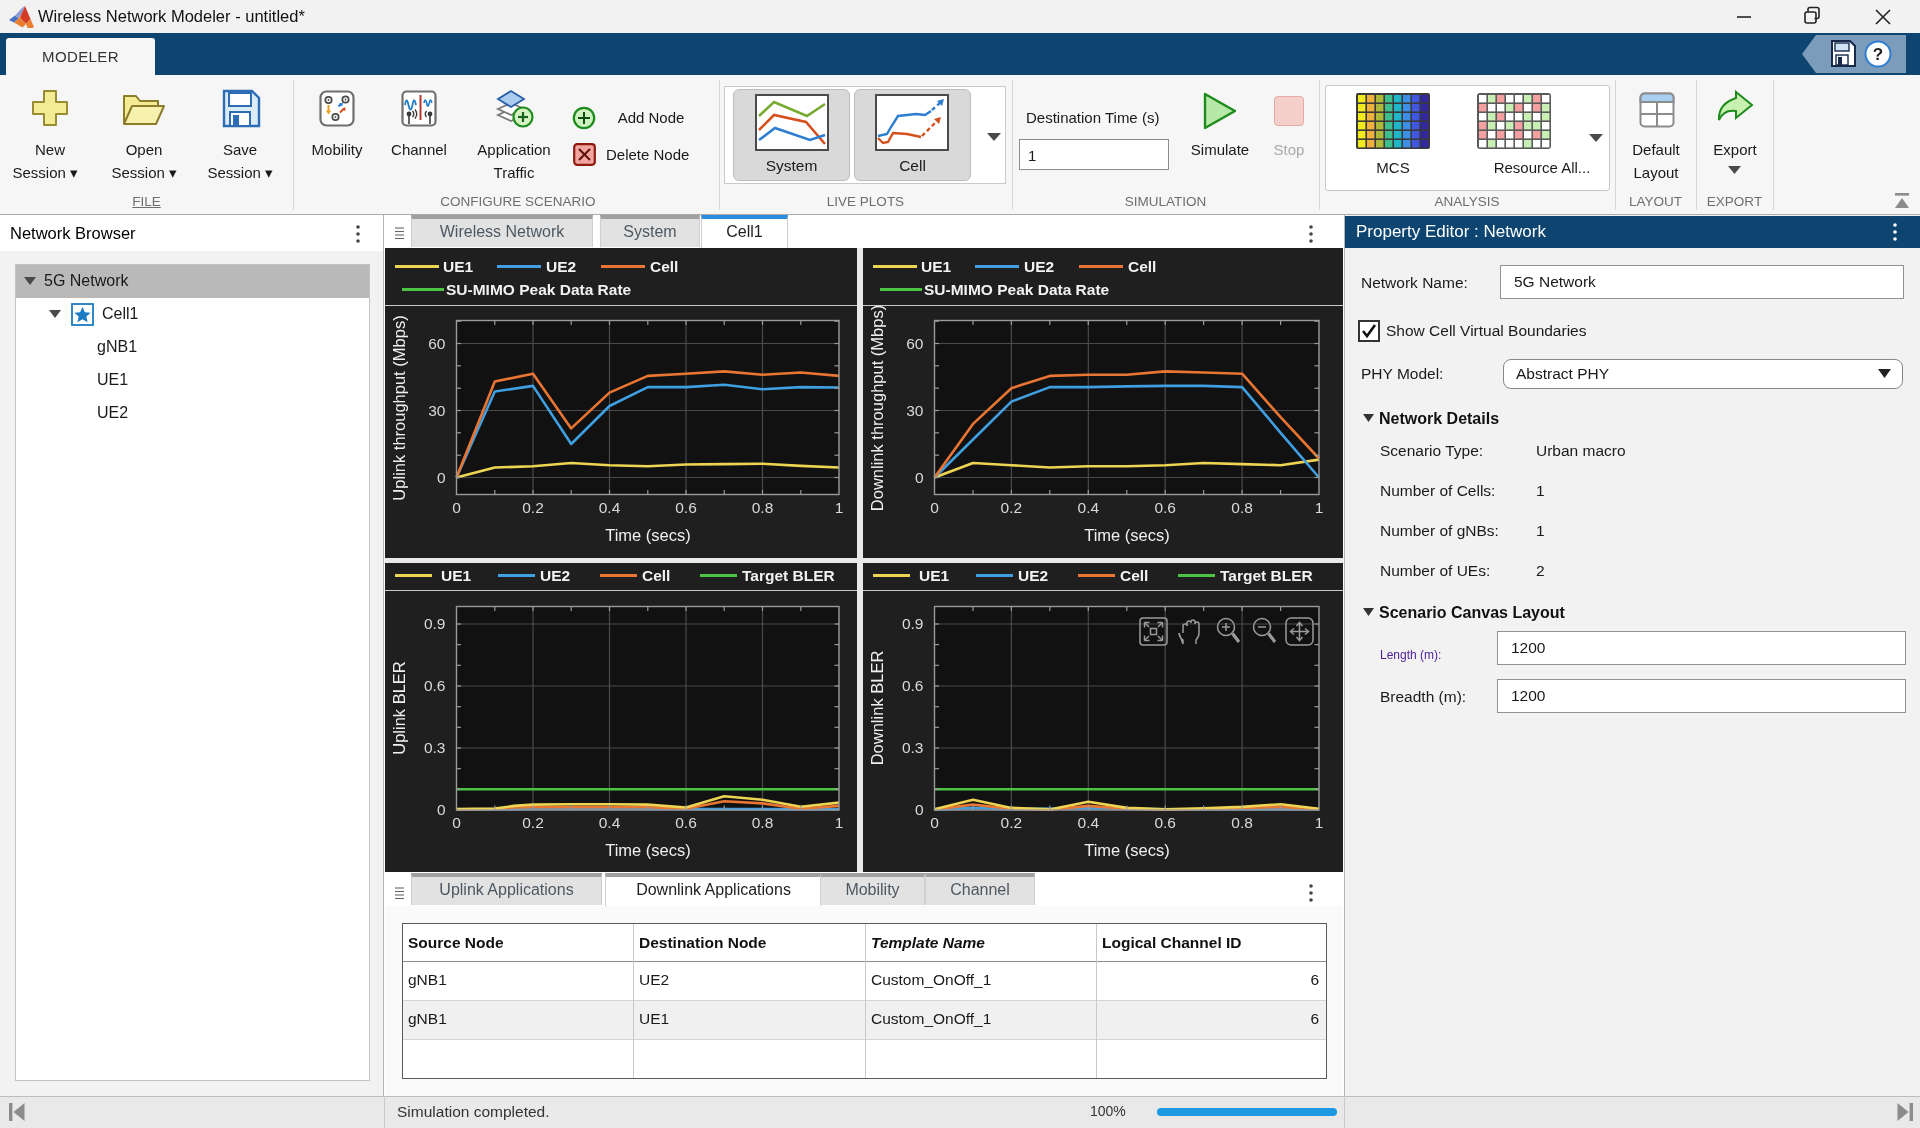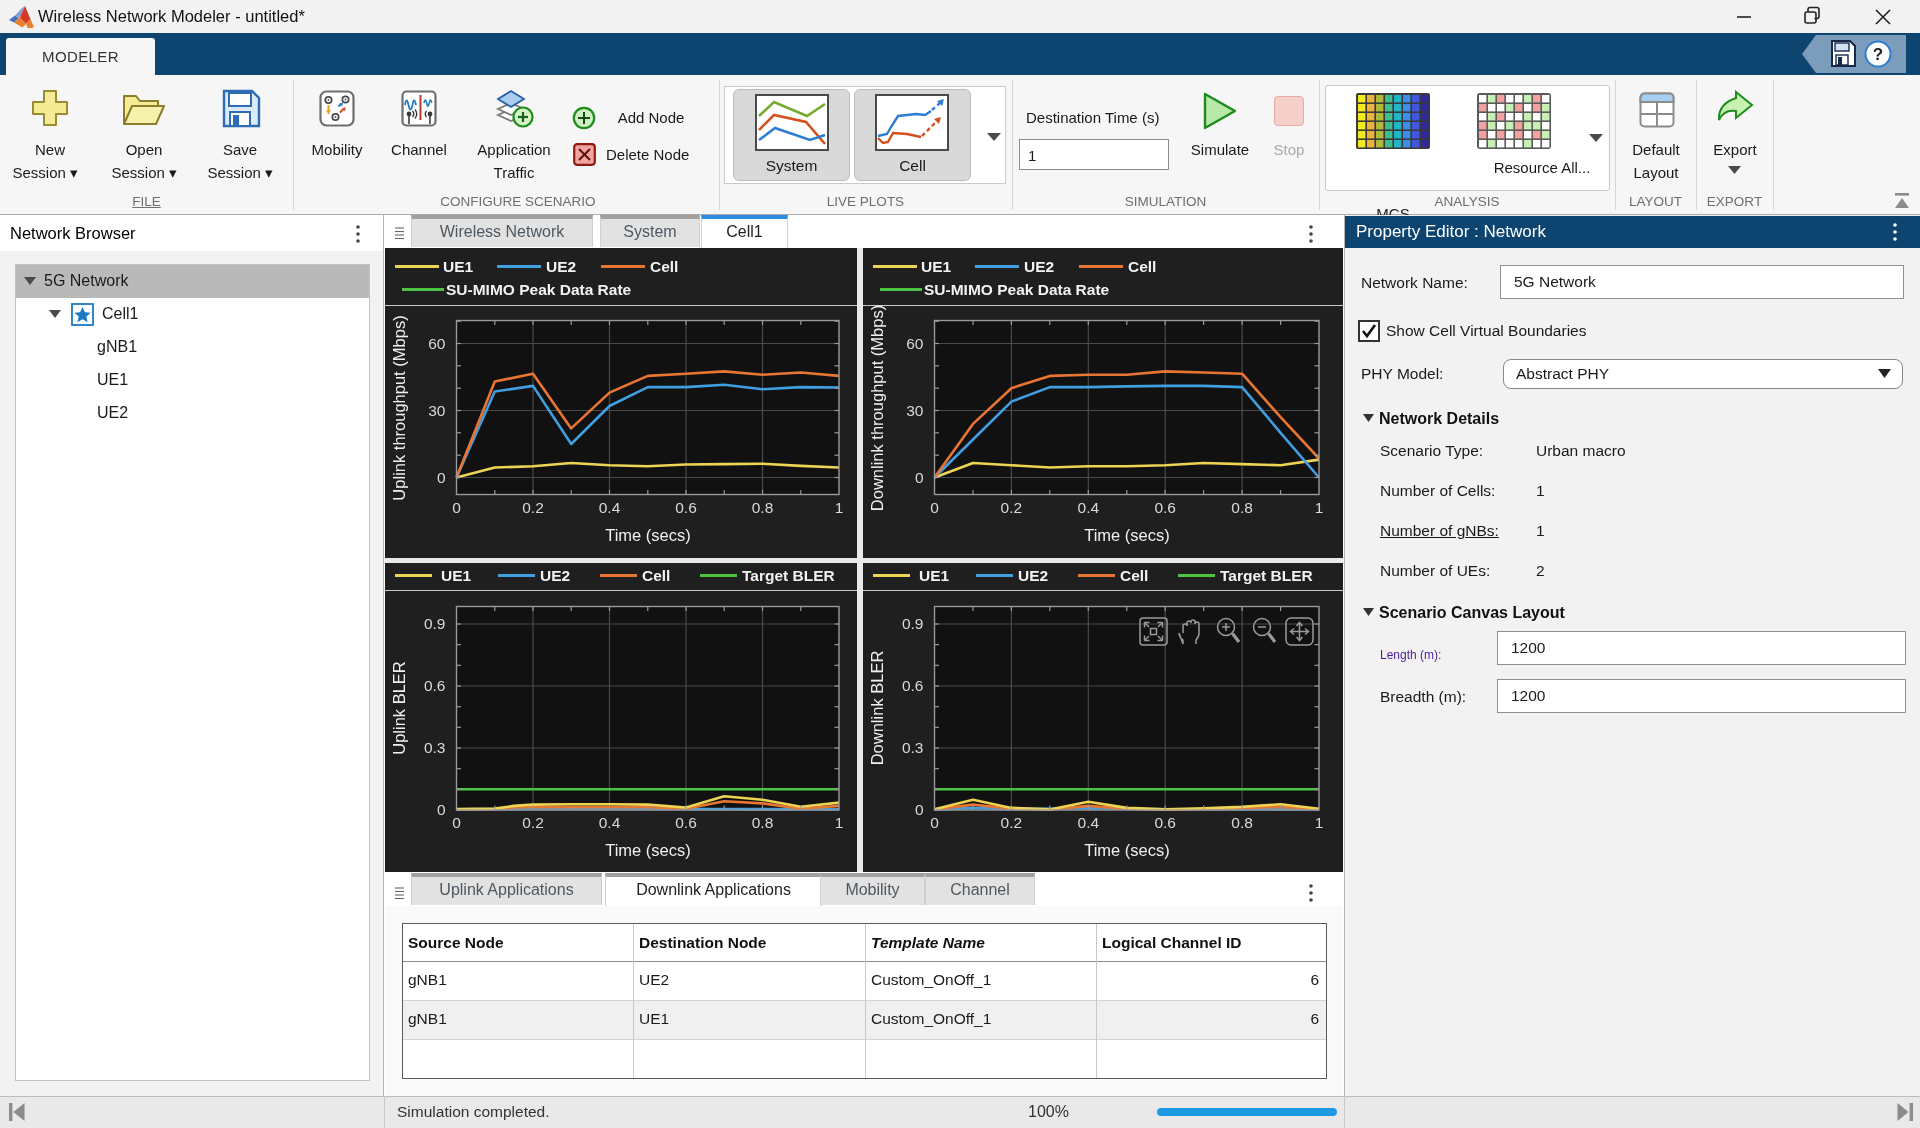--- a/index.html
+++ b/index.html
@@ -199,21 +199,21 @@
 <rect x="56" y="29" width="7.4" height="7.4" fill="#4157e0"></rect>
 <rect x="56" y="38" width="7.4" height="7.4" fill="#4157e0"></rect>
 <rect x="56" y="47" width="7.4" height="7.4" fill="#4157e0"></rect>
 <rect x="65" y="2" width="7.4" height="7.4" fill="#31289e"></rect>
 <rect x="65" y="11" width="7.4" height="7.4" fill="#31289e"></rect>
 <rect x="65" y="20" width="7.4" height="7.4" fill="#31289e"></rect>
 <rect x="65" y="29" width="7.4" height="7.4" fill="#31289e"></rect>
 <rect x="65" y="38" width="7.4" height="7.4" fill="#31289e"></rect>
 <rect x="65" y="47" width="7.4" height="7.4" fill="#31289e"></rect>
 </svg>
-<div class="itlab" style="left:1352px;top:159px;width:82px;margin-top:46px;">MCS</div>
+<div class="itlab" style="left:1352px;top:159px;width:82px;">MCS</div>
 <svg class="a" style="left:1477px;top:93px;" width="74" height="56">
 <rect x="0" y="0" width="74" height="56" fill="#5a5a5a" rx="3"></rect>
 <rect x="2" y="2" width="7.4" height="7.4" fill="#ffffff"></rect>
 <rect x="11" y="2" width="7.4" height="7.4" fill="#c8f0b4"></rect>
 <rect x="20" y="2" width="7.4" height="7.4" fill="#f5a0a0"></rect>
 <rect x="29" y="2" width="7.4" height="7.4" fill="#ffffff"></rect>
 <rect x="38" y="2" width="7.4" height="7.4" fill="#ffffff"></rect>
 <rect x="47" y="2" width="7.4" height="7.4" fill="#c8f0b4"></rect>
 <rect x="56" y="2" width="7.4" height="7.4" fill="#f5a0a0"></rect>
 <rect x="65" y="2" width="7.4" height="7.4" fill="#ffffff"></rect>
@@ -707,21 +707,21 @@
     <polygon points="0,0 13,0 6.5,9" fill="#222"></polygon>
   </svg>
 <svg class="a" style="left:1363px;top:414px;" width="11" height="9">
     <polygon points="0,0 11,0 5.5,8" fill="#333"></polygon>
   </svg>
 <div class="a" style="left:1379px;top:410px;font-size:16px;font-weight:bold;color:#111;">Network Details</div>
 <div class="a" style="left:1380px;top:442px;font-size:15.5px;color:#1a1a1a;">Scenario Type:</div>
 <div class="a" style="left:1536px;top:442px;font-size:15.5px;color:#1a1a1a;">Urban macro</div>
 <div class="a" style="left:1380px;top:482px;font-size:15.5px;color:#1a1a1a;">Number of Cells:</div>
 <div class="a" style="left:1536px;top:482px;font-size:15.5px;color:#1a1a1a;">1</div>
-<div class="a" style="left:1380px;top:522px;font-size:15.5px;color:#1a1a1a;text-decoration:underline;">Number of gNBs:</div>
+<div class="a" style="left:1380px;top:522px;font-size:15.5px;color:#1a1a1a;">Number of gNBs:</div>
 <div class="a" style="left:1536px;top:522px;font-size:15.5px;color:#1a1a1a;">1</div>
 <div class="a" style="left:1380px;top:562px;font-size:15.5px;color:#1a1a1a;">Number of UEs:</div>
 <div class="a" style="left:1536px;top:562px;font-size:15.5px;color:#1a1a1a;">2</div>
 <svg class="a" style="left:1363px;top:608px;" width="11" height="9">
     <polygon points="0,0 11,0 5.5,8" fill="#333"></polygon>
   </svg>
 <div class="a" style="left:1379px;top:604px;font-size:16px;font-weight:bold;color:#111;">Scenario Canvas Layout</div>
 <div class="a" style="left:1380px;top:640px;font-size:12px;color:#4c1d95;margin-top:8px;">Length (m):</div>
 <div class="a" style="left:1497px;top:631px;width:409px;height:34px;background:#fff;border:1px solid #919191;"></div>
 <div class="a" style="left:1511px;top:639px;font-size:15.5px;color:#1a1a1a;">1200</div>
@@ -729,17 +729,17 @@
 <div class="a" style="left:1497px;top:679px;width:409px;height:34px;background:#fff;border:1px solid #919191;"></div>
 <div class="a" style="left:1511px;top:687px;font-size:15.5px;color:#1a1a1a;">1200</div>
 <div class="a" style="left:0;top:1096px;width:1920px;height:32px;background:#e9e9e9;border-top:1px solid #bdbdbd;"></div>
 <div class="a" style="left:384px;top:1096px;width:1px;height:32px;background:#c9c9c9;"></div>
 <div class="a" style="left:1344px;top:1096px;width:1px;height:32px;background:#c9c9c9;"></div>
 <svg class="a" style="left:9px;top:1103px;" width="17" height="18">
     <rect x="0" y="0" width="3.4" height="18" fill="#8c8c8c"></rect>
     <polygon points="15.5,0 15.5,18 4.5,9" fill="#8c8c8c"></polygon>
   </svg>
 <div class="a" style="left:397px;top:1103px;font-size:15.5px;color:#333;">Simulation completed.</div>
-<div class="a" style="left:1000px;top:1103px;width:97px;text-align:center;font-size:16px;color:#333;">100%</div>
+<div class="a" style="left:1090px;top:1103px;width:97px;text-align:left;font-size:14px;color:#333;">100%</div>
 <div class="a" style="left:1157px;top:1108px;width:180px;height:8px;background:#1e9ae3;border-radius:4px;"></div>
 <svg class="a" style="left:1896px;top:1103px;" width="17" height="18">
     <rect x="13.6" y="0" width="3.4" height="18" fill="#8c8c8c"></rect>
     <polygon points="1.5,0 1.5,18 12.5,9" fill="#8c8c8c"></polygon>
   </svg>
 </body></html>

